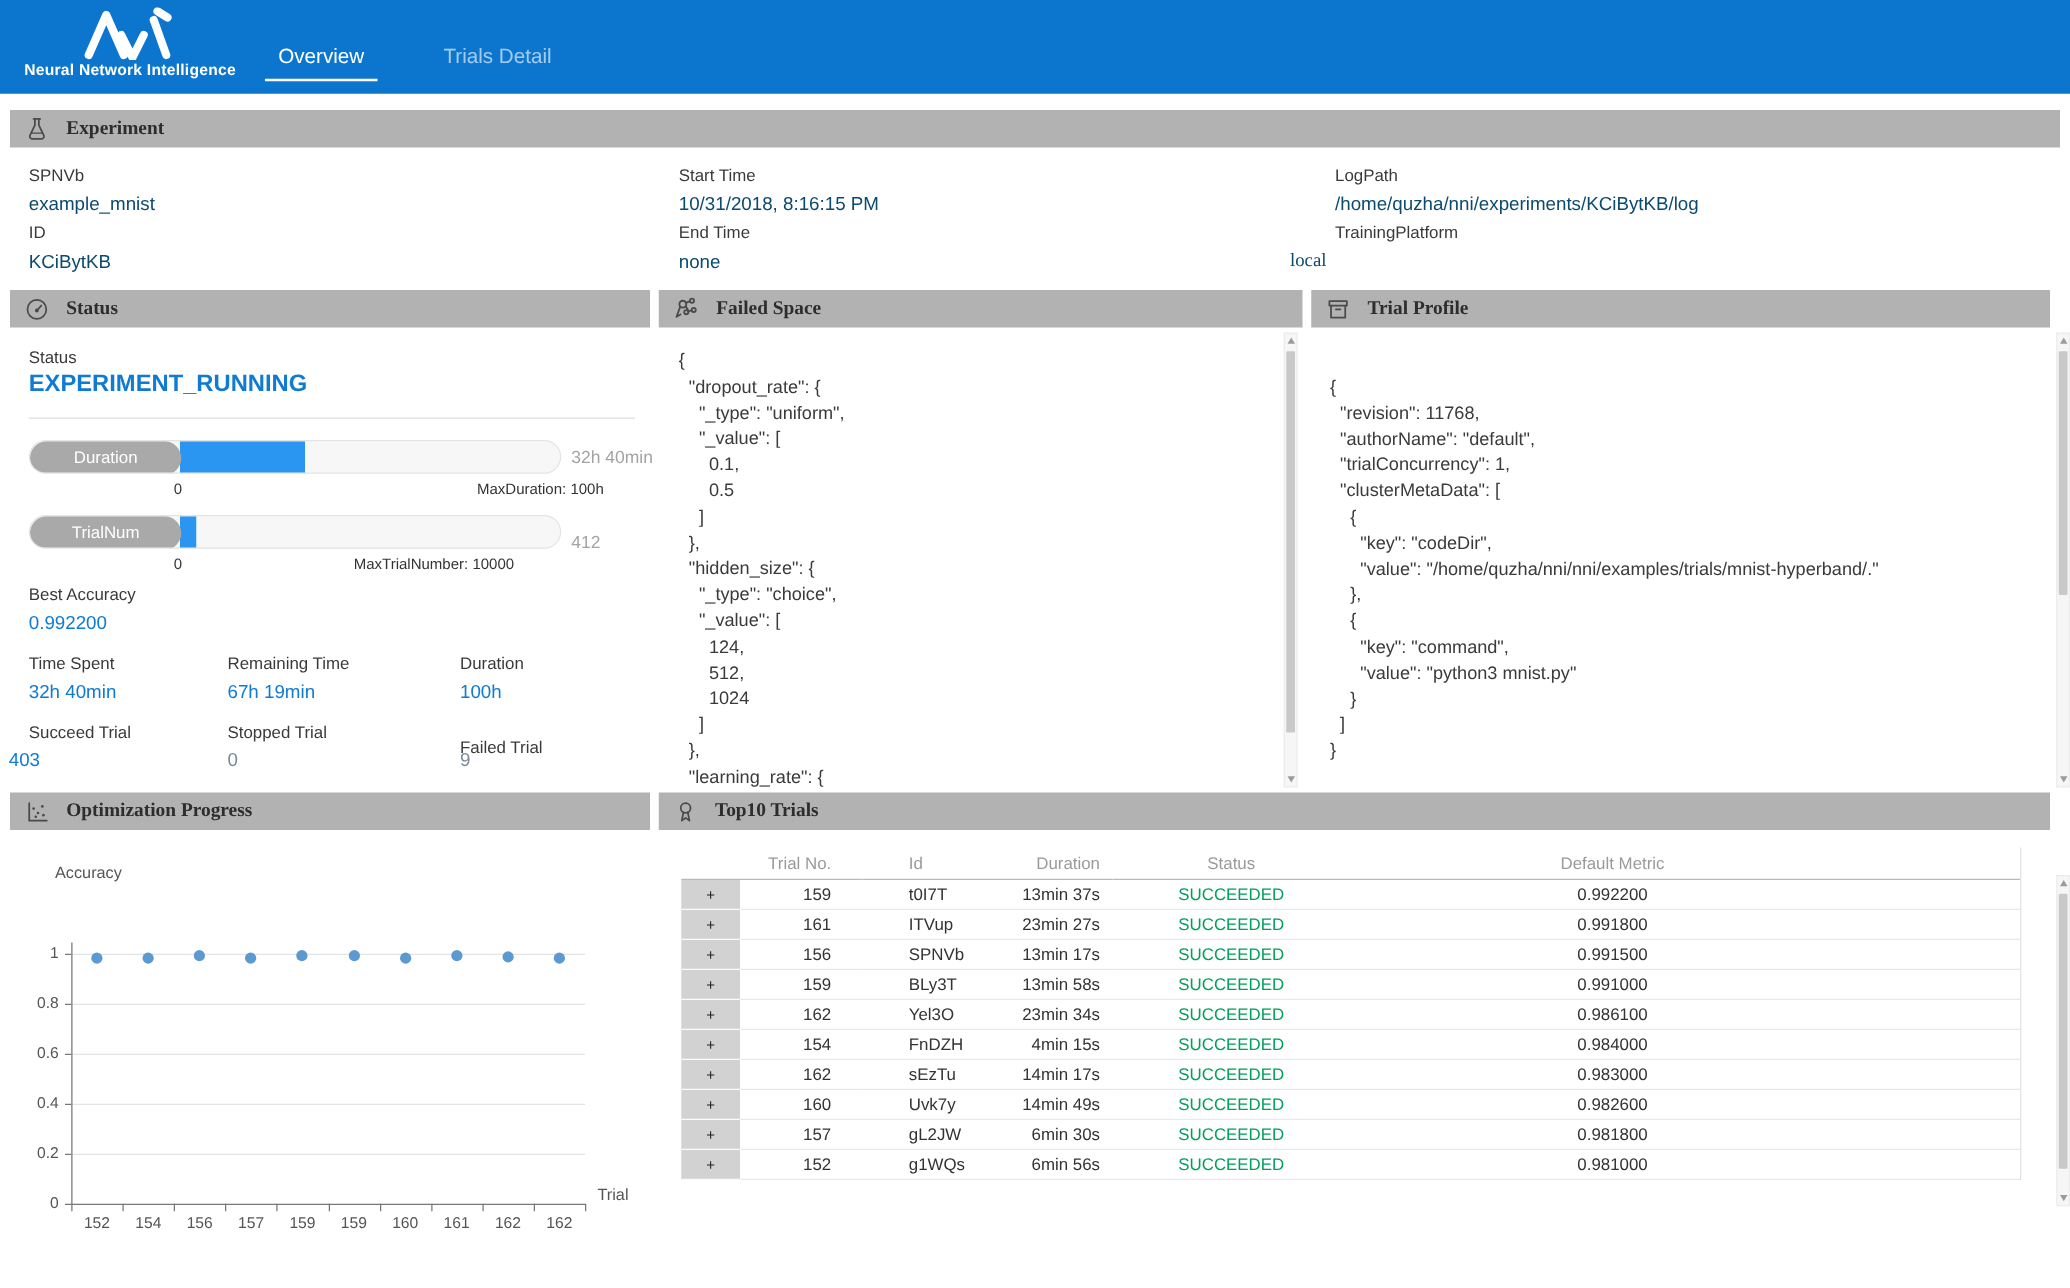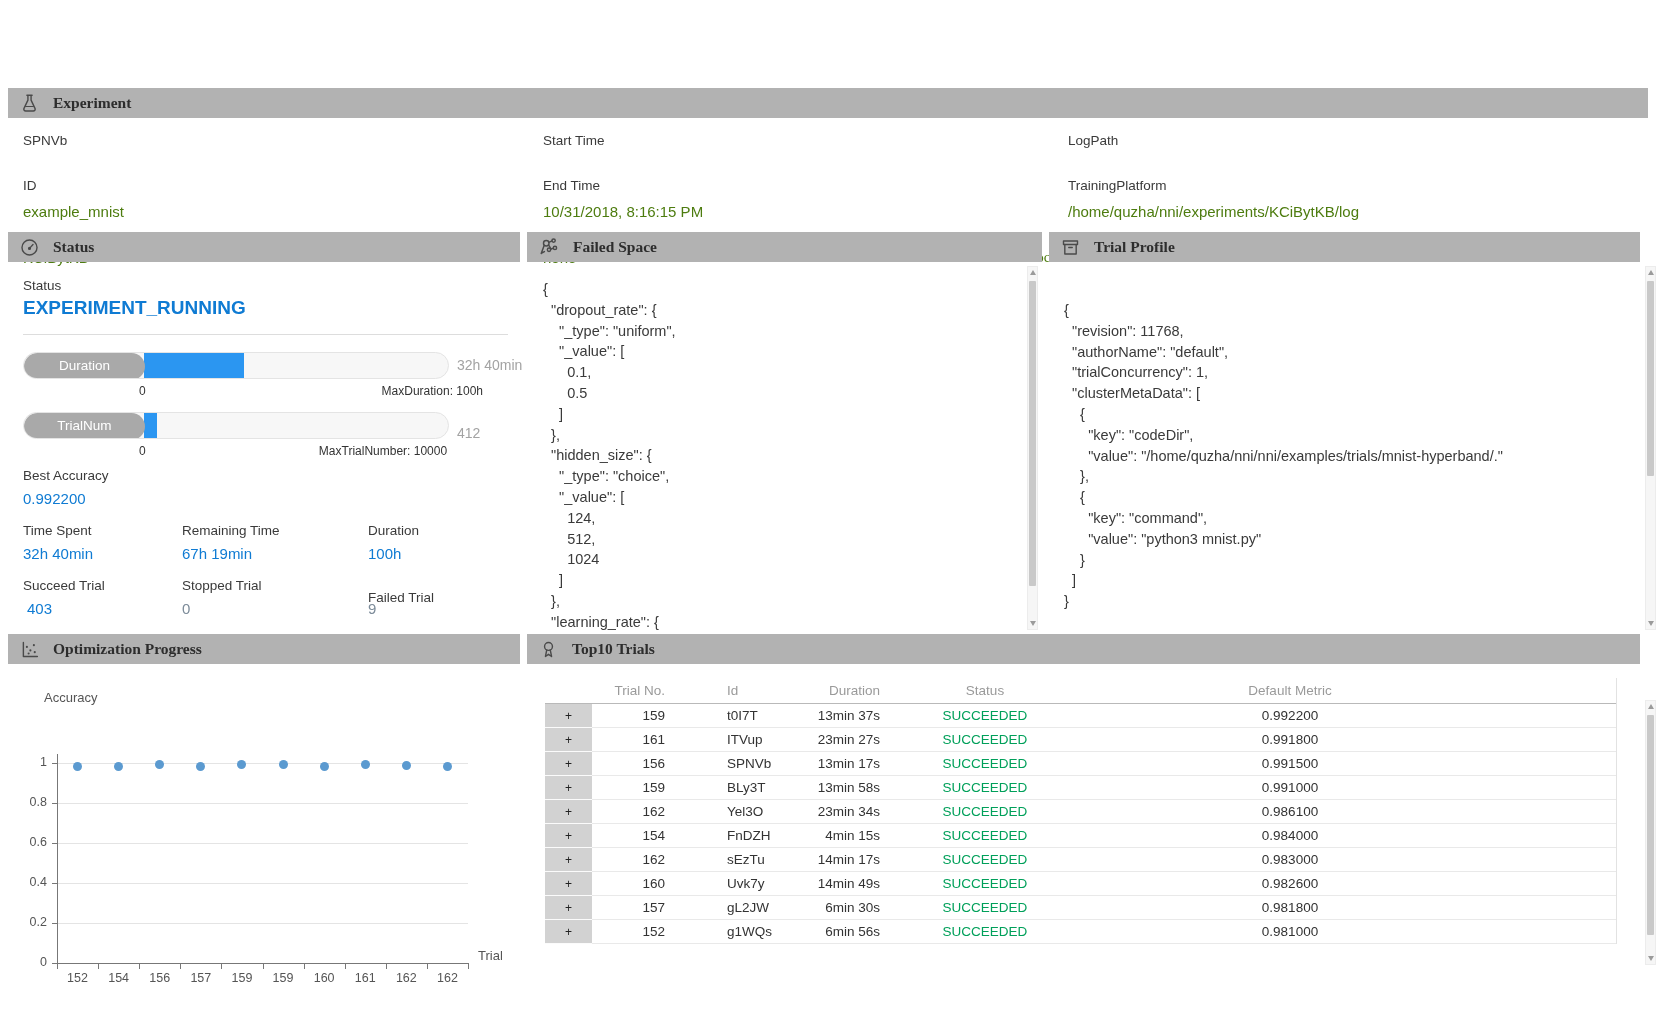--- a/index.html
+++ b/index.html
@@ -18,21 +18,21 @@
   .tab-trials{left:348px;width:100px;text-align:center;}
 
   
   .sec-head{position:absolute;height:30px;background:#b2b2b2;display:flex;align-items:center;gap:13px;padding-left:11px;box-sizing:border-box;}
   .sec-head .ttl{font-size:15.5px;font-weight:700;color:#2d2d2d;font-family:Liberation Serif, serif;}
   .sec-icon{display:flex;align-items:center;}
   .sec-icon svg{stroke:#4a4a4a;fill:none;stroke-width:1.6;stroke-linecap:round;stroke-linejoin:round;}
 
   
   .f-label{position:absolute;font-size:13.5px;color:#3a3a3a;}
-  .f-value{position:absolute;font-size:15px;color:#4d7c0f;margin-top:48px;}
+  .f-value{position:absolute;font-size:15px;color:#0c4a6e;}
 
   
   .st-label{position:absolute;font-size:13.5px;color:#3a3a3a;}
   .st-big{position:absolute;font-size:19px;font-weight:700;color:var(--c-accent,#0f7bd3);}
   .st-div{position:absolute;height:1px;background:#ddd;}
   .bar{position:absolute;width:426px;height:27px;background:#f7f7f7;border:1px solid #e4e4e4;border-radius:14px;box-sizing:border-box;overflow:hidden;}
   .bar-pill{position:absolute;left:0;top:0;width:121px;height:27px;background:#a9a9a9;border-radius:14px;
             color:#fff;font-size:13.5px;text-align:center;line-height:26px;z-index:2;}
   .bar-fill{position:absolute;left:120px;top:0;height:27px;background:var(--c-progress,#2b96f1);}
   .bar-val{position:absolute;font-size:14px;color:#a3a3a3;line-height:27px;}
@@ -77,20 +77,35 @@
   .c-status{width:190px;justify-content:center;}
   .c-metric{width:420px;justify-content:center;}
   .c-fill{flex:1;}
   .st-ok{color:var(--c-success,#00a05a);}
 </style>
 </head>
 <body>
 
 <div id="app">
 
+  <div class="topbar">
+    <div class="logo-wrap">
+      <svg class="logo-mark" width="82" height="42" viewBox="0 0 82 42">
+        <g stroke="#fff" stroke-width="6.5" fill="none" stroke-linecap="round" stroke-linejoin="round">
+          <path d="M8 38 L22 6 L36 38"></path>
+          <path d="M34 22 L43 40 L52 22"></path>
+          <path d="M60 10 L70 38"></path>
+          <path d="M63 3 L71 8"></path>
+        </g>
+      </svg>
+      <div class="brand">Neural Network Intelligence</div>
+    </div>
+    <div class="tab tab-overview active">Overview</div>
+    <div class="tab tab-trials">Trials Detail</div>
+  </div>
 
   <div class="sec-head" style="left:8px;top:88px;width:1640px;">
     <span class="sec-icon">
       <svg width="21" height="21" viewBox="0 0 24 24">
           <path d="M9 2.5 h6 M10.2 3 v5.2 L5.6 17.8 a2.1 2.1 0 0 0 2 2.8 h8.8 a2.1 2.1 0 0 0 2 -2.8 L13.8 8.2 V3"></path>
           <path d="M7.5 15.5 h9" stroke-width="1.2"></path>
         </svg>
     </span>
     <span class="ttl">Experiment</span>
   </div>
@@ -132,36 +147,36 @@
   <div class="bar-val" style="left:457px;top:352px;">32h 40min</div>
   <div class="bar-sub" style="left:139px;top:384px;">0</div>
   <div class="bar-sub" style="left:283px;top:384px;width:200px;text-align:right;">MaxDuration: 100h</div>
 
   <div class="bar" style="left:23px;top:412px;">
     <div class="bar-fill" style="width: 12.6px;"></div>
     <div class="bar-pill">TrialNum</div>
   </div>
   <div class="bar-val" style="left:457px;top:420px;">412</div>
   <div class="bar-sub" style="left:139px;top:444px;">0</div>
-  <div class="bar-sub" style="left:283px;top:444px;width:200px;text-align:center;">MaxTrialNumber: 10000</div>
+  <div class="bar-sub" style="left:283px;top:444px;width:200px;text-align:left;">MaxTrialNumber: 10000</div>
 
   <div class="stat-l" style="left:23px;top:468px;">Best Accuracy</div>
   <div class="stat-v val-accent" style="left:23px;top:490px;">0.992200</div>
 
   <div class="stat-l" style="left:23px;top:523px;">Time Spent</div>
   <div class="stat-l" style="left:182px;top:523px;">Remaining Time</div>
   <div class="stat-l" style="left:368px;top:523px;">Duration</div>
   <div class="stat-v val-accent" style="left:23px;top:545px;">32h 40min</div>
   <div class="stat-v val-accent" style="left:182px;top:545px;">67h 19min</div>
   <div class="stat-v val-accent" style="left:368px;top:545px;">100h</div>
 
   <div class="stat-l" style="left:23px;top:578px;">Succeed Trial</div>
   <div class="stat-l" style="left:182px;top:578px;">Stopped Trial</div>
   <div class="stat-l" style="left:368px;top:590px;">Failed Trial</div>
-  <div class="stat-v val-accent" style="left:27px;top:600px;">403</div>
+  <div class="stat-v val-accent" style="left:7px;top:600px;">403</div>
   <div class="stat-v val-muted" style="left:182px;top:600px;">0</div>
   <div class="stat-v val-muted" style="left:368px;top:600px;">9</div>
 
   <div class="sec-head" style="left:527px;top:232px;width:515px;">
     <span class="sec-icon">
       <svg width="22" height="22" viewBox="0 0 24 24">
           <circle cx="9" cy="8" r="3"></circle>
           <circle cx="17" cy="5" r="1.8"></circle>
           <circle cx="18.5" cy="13" r="1.8"></circle>
           <circle cx="12" cy="15" r="1.8"></circle>

